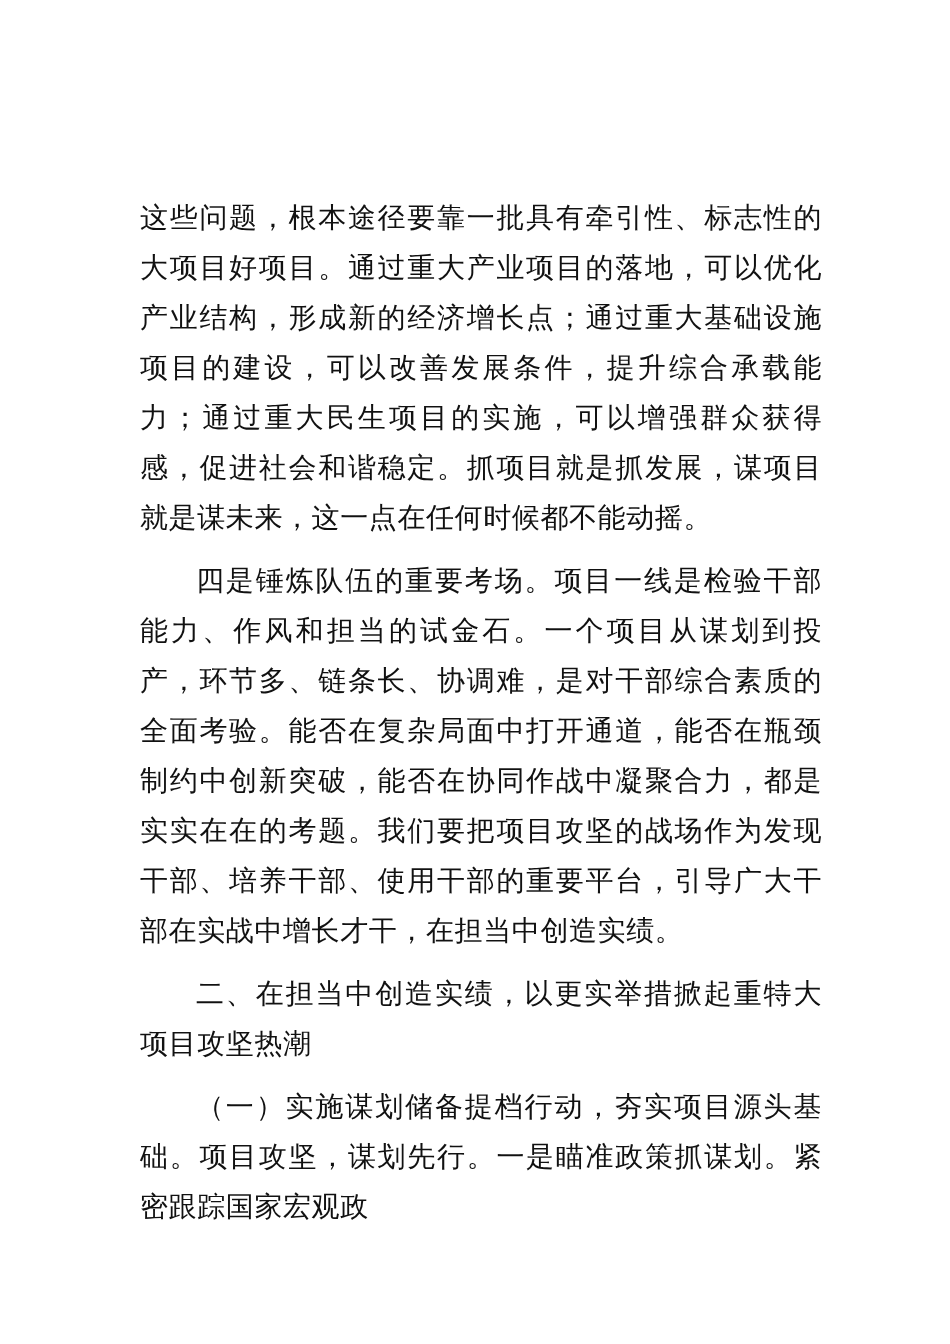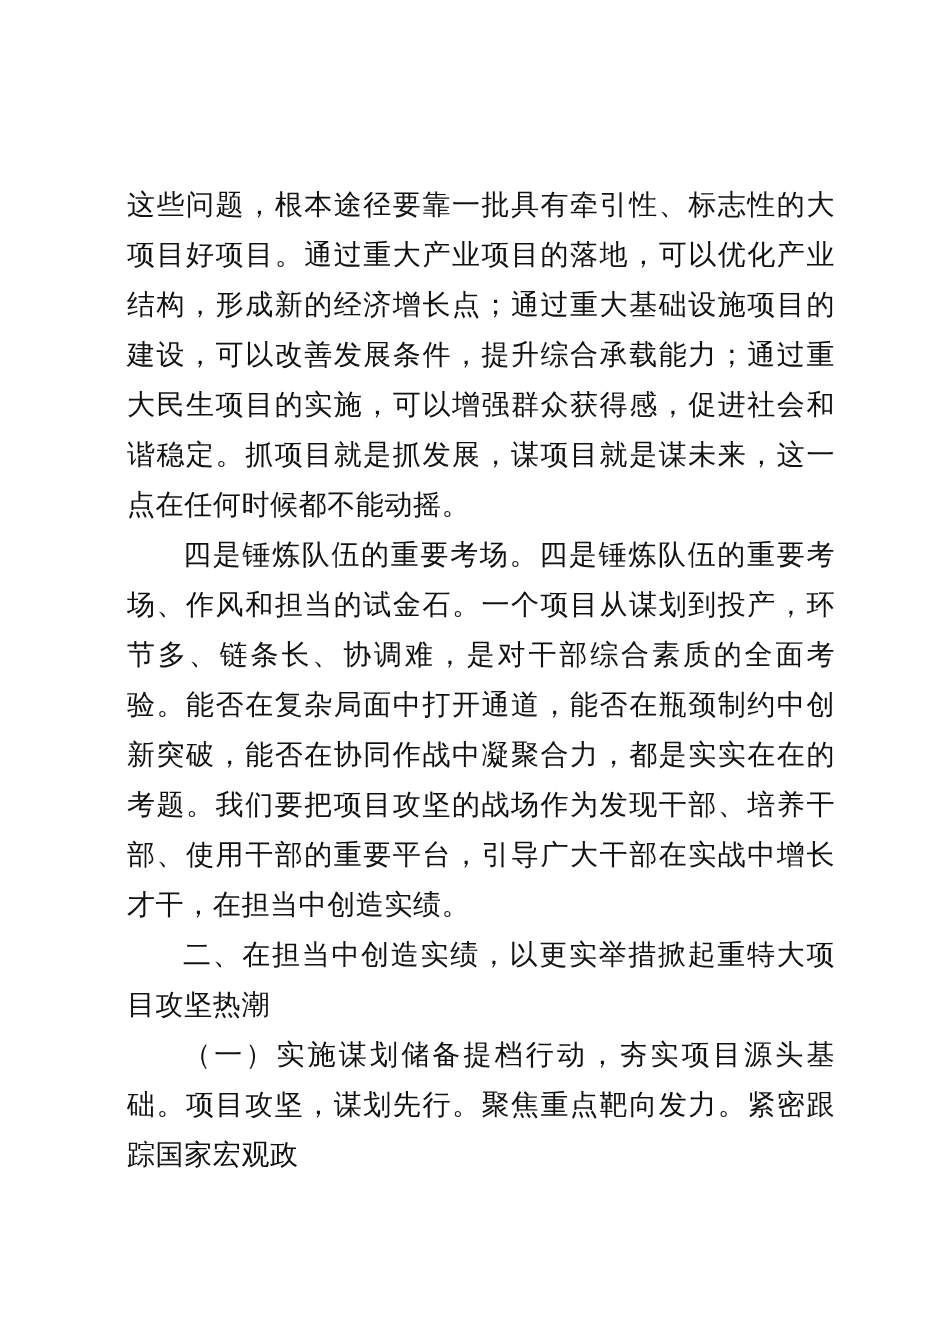--- a/index.html
+++ b/index.html
@@ -8,43 +8,43 @@
     position: absolute;
     left: 127px;
     top: 180px;
     width: 708px;
     font-family: "DejaVu Sans", "Liberation Sans", sans-serif;
     font-size: 28px;
     line-height: 50px;
     color: #111111;
   }
   .para {
-    margin: 0;
+    margin: 13px;
     text-align: justify;
     text-align-last: left;
     letter-spacing: 0.6px;
   }
   .indent { text-indent: 56px; }
   .bold { font-weight: normal; }
 </style>
 </head>
 <body>
 
 <div class="page">
 
   <p class="para">
     <span>这些问题，根本途径要靠一批具有牵引性、标志性的大项目好项目。通过重大产业项目的落地，可以优化产业结构，形成新的经济增长点；通过重大基础设施项目的建设，可以改善发展条件，提升综合承载能力；通过重大民生项目的实施，可以增强群众获得感，促进社会和谐稳定。抓项目就是抓发展，谋项目就是谋未来，这一点在任何时候都不能动摇。</span>
   </p>
 
   <p class="para indent">
-    <span class="bold">四是锤炼队伍的重要考场。</span><span>四是锤炼队伍的重要考场、作风和担当的试金石。一个项目从谋划到投产，环节多、链条长、协调难，是对干部综合素质的全面考验。能否在复杂局面中打开通道，能否在瓶颈制约中创新突破，能否在协同作战中凝聚合力，都是实实在在的考题。我们要把项目攻坚的战场作为发现干部、培养干部、使用干部的重要平台，引导广大干部在实战中增长才干，在担当中创造实绩。</span>
+    <span class="bold">四是锤炼队伍的重要考场。</span><span>项目一线是检验干部能力、作风和担当的试金石。一个项目从谋划到投产，环节多、链条长、协调难，是对干部综合素质的全面考验。能否在复杂局面中打开通道，能否在瓶颈制约中创新突破，能否在协同作战中凝聚合力，都是实实在在的考题。我们要把项目攻坚的战场作为发现干部、培养干部、使用干部的重要平台，引导广大干部在实战中增长才干，在担当中创造实绩。</span>
   </p>
 
   <p class="para indent">
     <span>二、在担当中创造实绩，以更实举措掀起重特大项目攻坚热潮</span>
   </p>
 
 
   <p class="para indent">
-    <span>（一）</span><span class="bold">实施谋划储备提档行动，夯实项目源头基础。</span><span>项目攻坚，谋划先行。聚焦重点靶向发力。紧密跟踪国家宏观政</span>
+    <span>（一）</span><span class="bold">实施谋划储备提档行动，夯实项目源头基础。</span><span>项目攻坚，谋划先行。一是瞄准政策抓谋划。紧密跟踪国家宏观政</span>
   </p>
 
 </div>
 
 </body></html>

